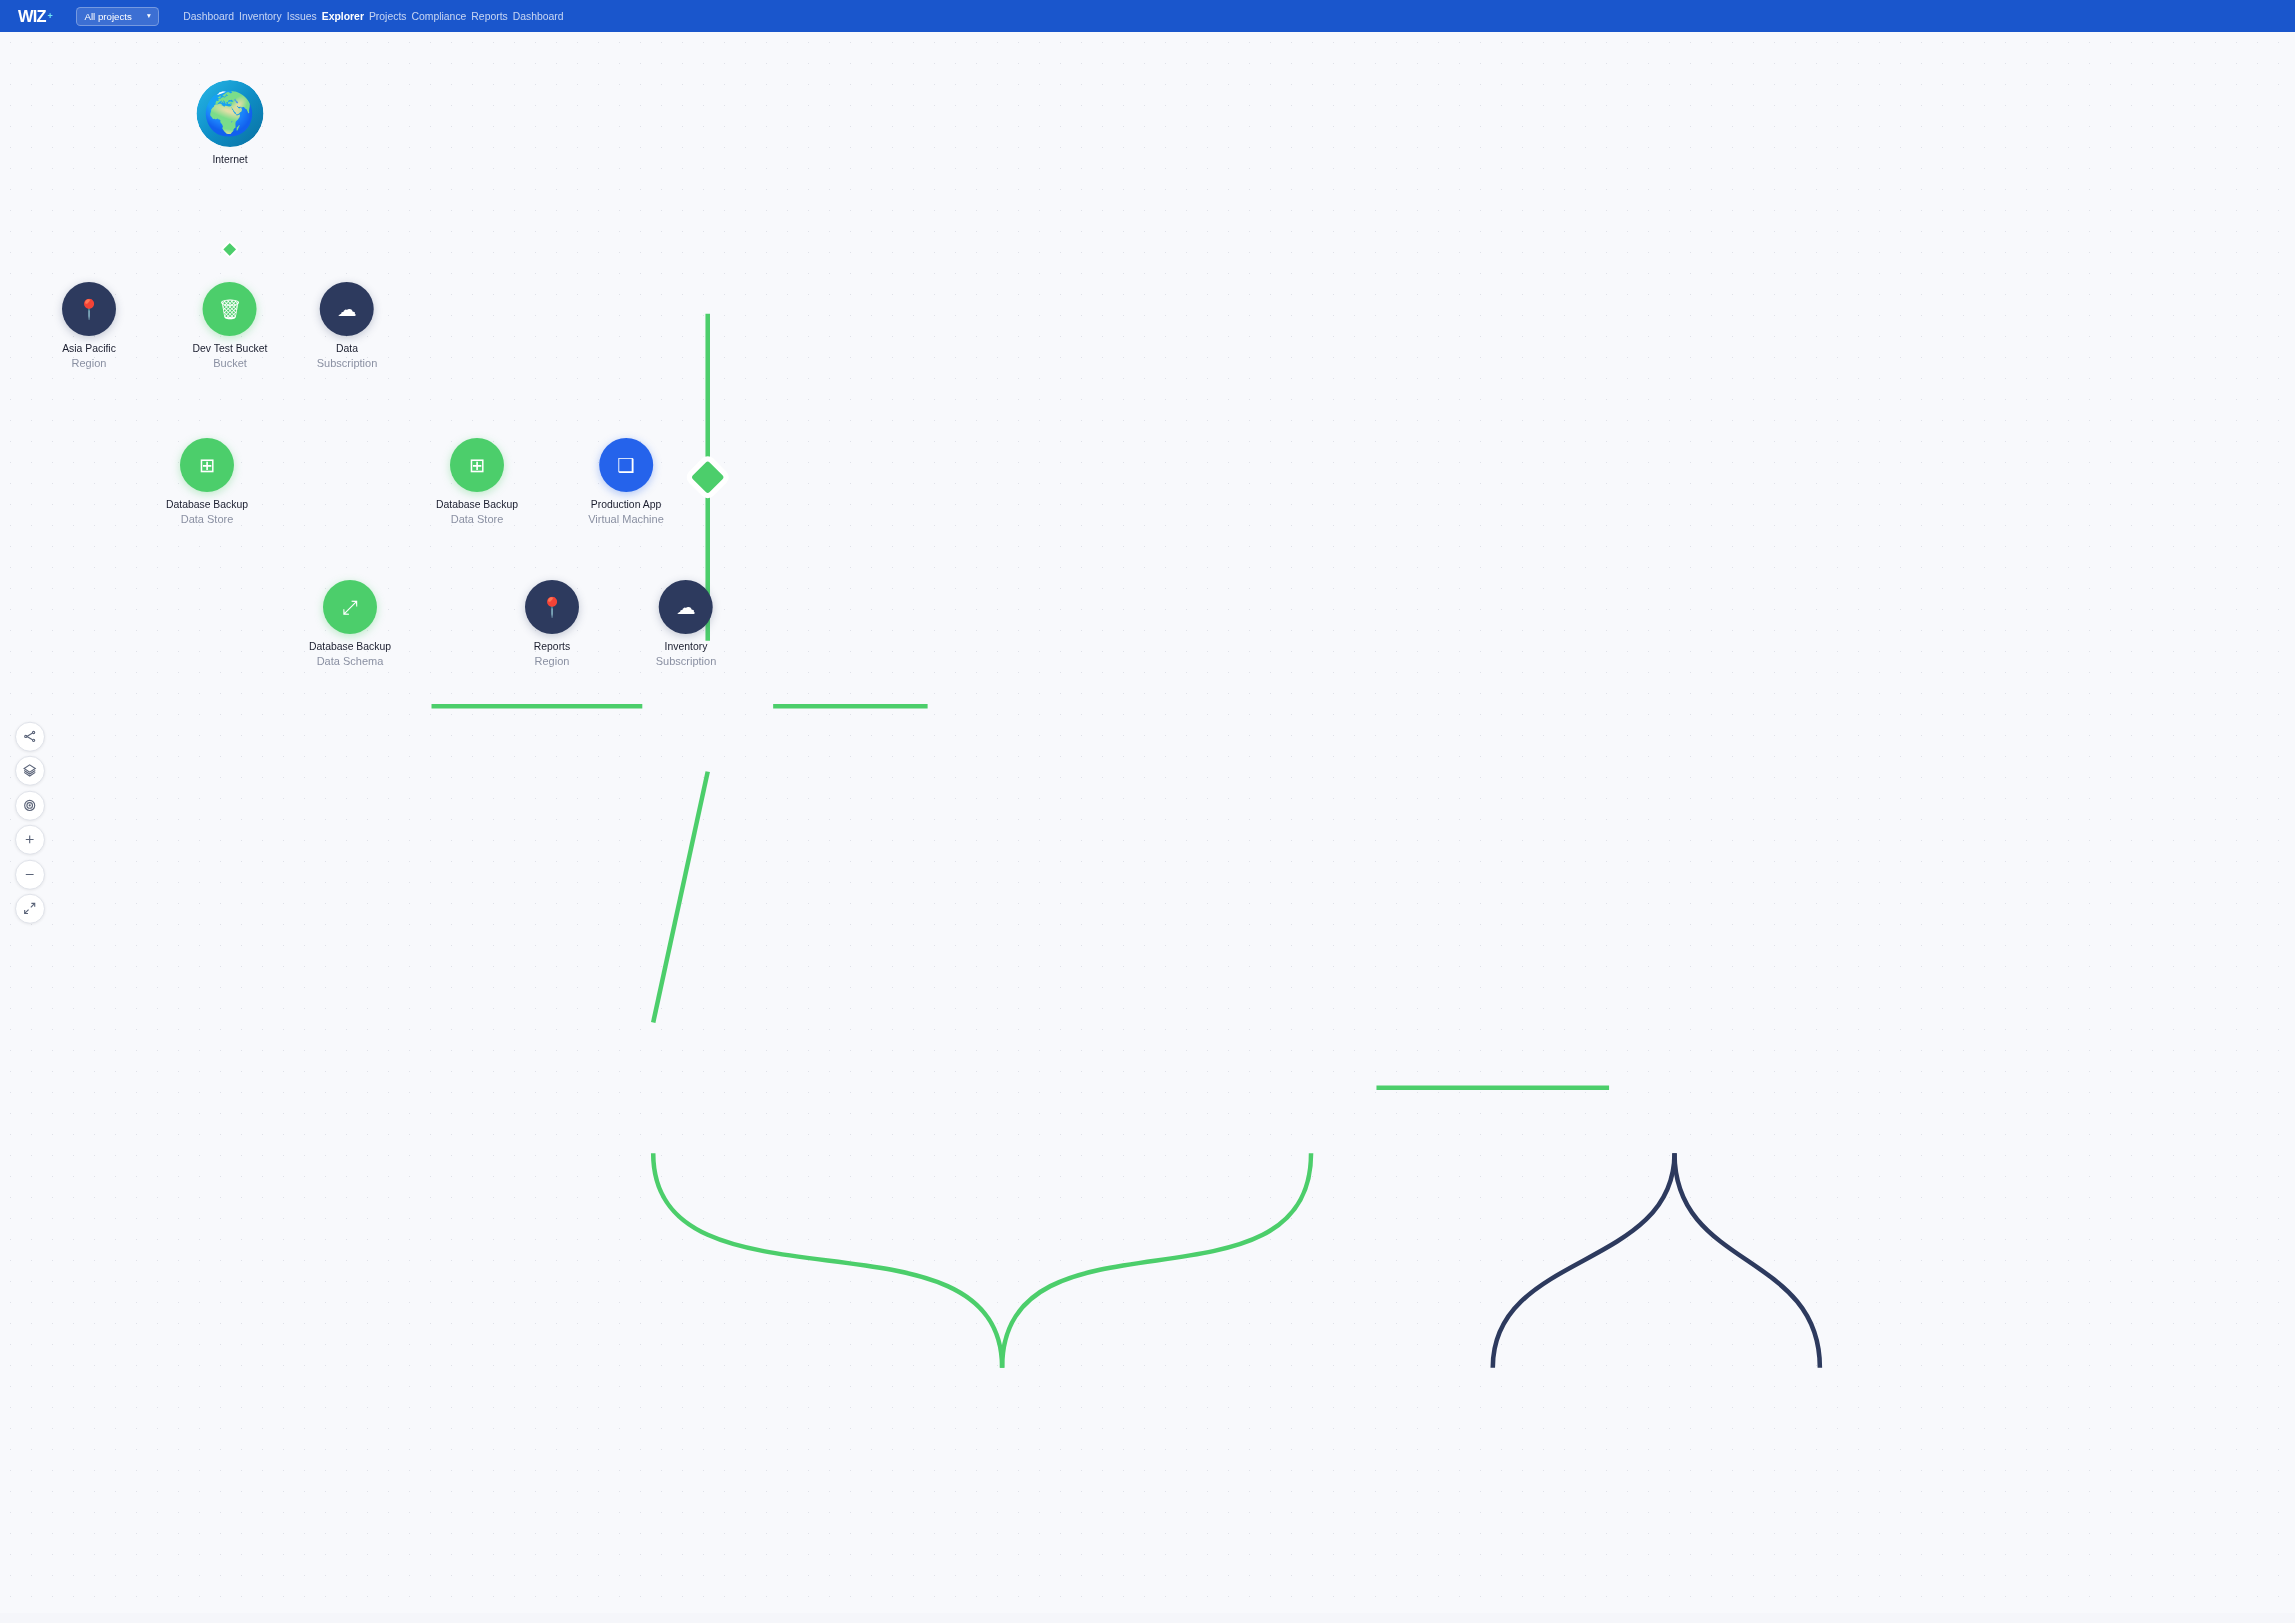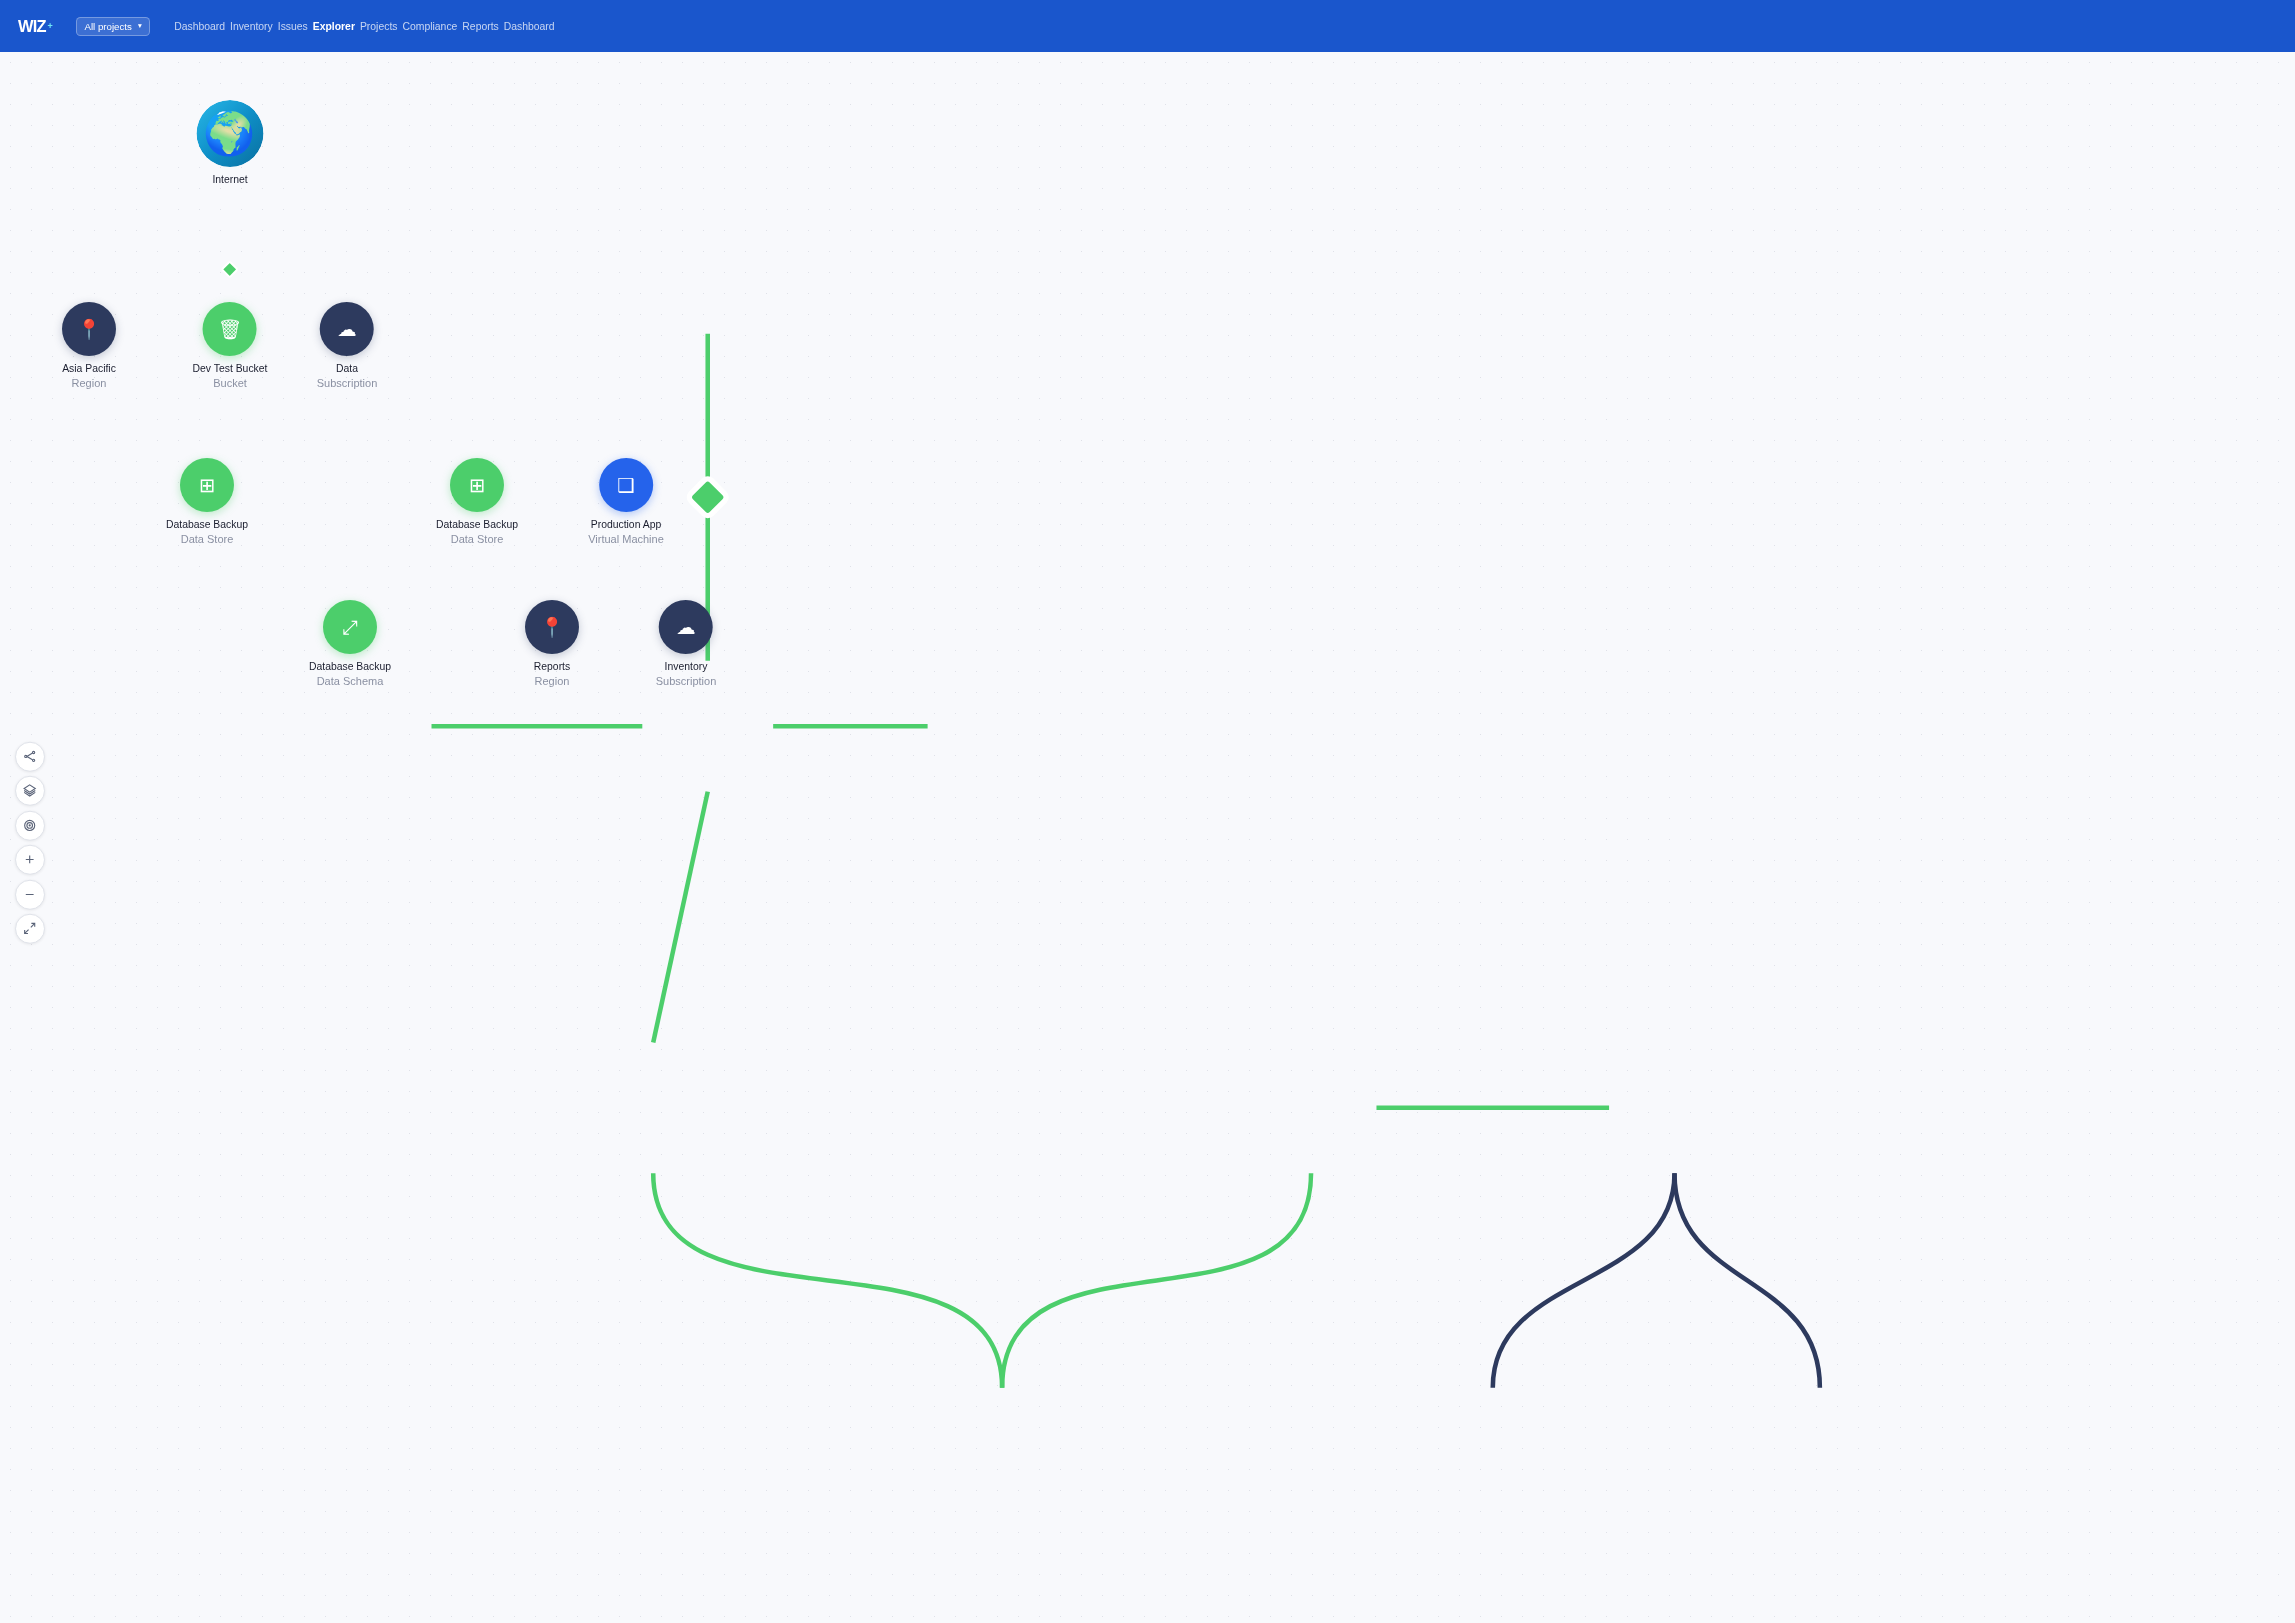--- a/index.html
+++ b/index.html
@@ -1,21 +1,21 @@
 <!DOCTYPE html>
 <html style="font-size:12px"><head>
   <meta charset="utf-8">
   <style>
     * { box-sizing: border-box; margin: 0; padding: 0; }
     body { font-family: -apple-system, BlinkMacSystemFont, 'Segoe UI', sans-serif; background: #f5f6fa; overflow: hidden; }
 
     
     nav {
       background: #1a56cc;
-      height: 52px;
+      height: 32px;
       display: flex;
       align-items: center;
       padding: 0 18px;
       gap: 24px;
       user-select: none;
     }
     .nav-logo {
       color: #fff;
       font-weight: 900;
       font-size: 16.4px;
@@ -27,21 +27,21 @@
     .nav-logo sup { font-size: 9px; color: #6ee7f7; vertical-align: super; }
     .nav-projects-btn {
       background: rgba(255,255,255,0.15);
       border: 0.7px solid rgba(255,255,255,0.3);
       border-radius: 4.5px;
       color: #fff;
       font-size: 9.7px;
       padding: 3px 7.5px;
       display: flex;
       align-items: flex-start;
-      gap: 6px;
+      gap: 15px;
       cursor: pointer;
     }
     .nav-projects-btn .chevron { font-size: 7.5px; }
     .nav-links {
       display: flex;
       gap: 5px;
       flex: 1;
       list-style: none;
     }
     .nav-links li a {

